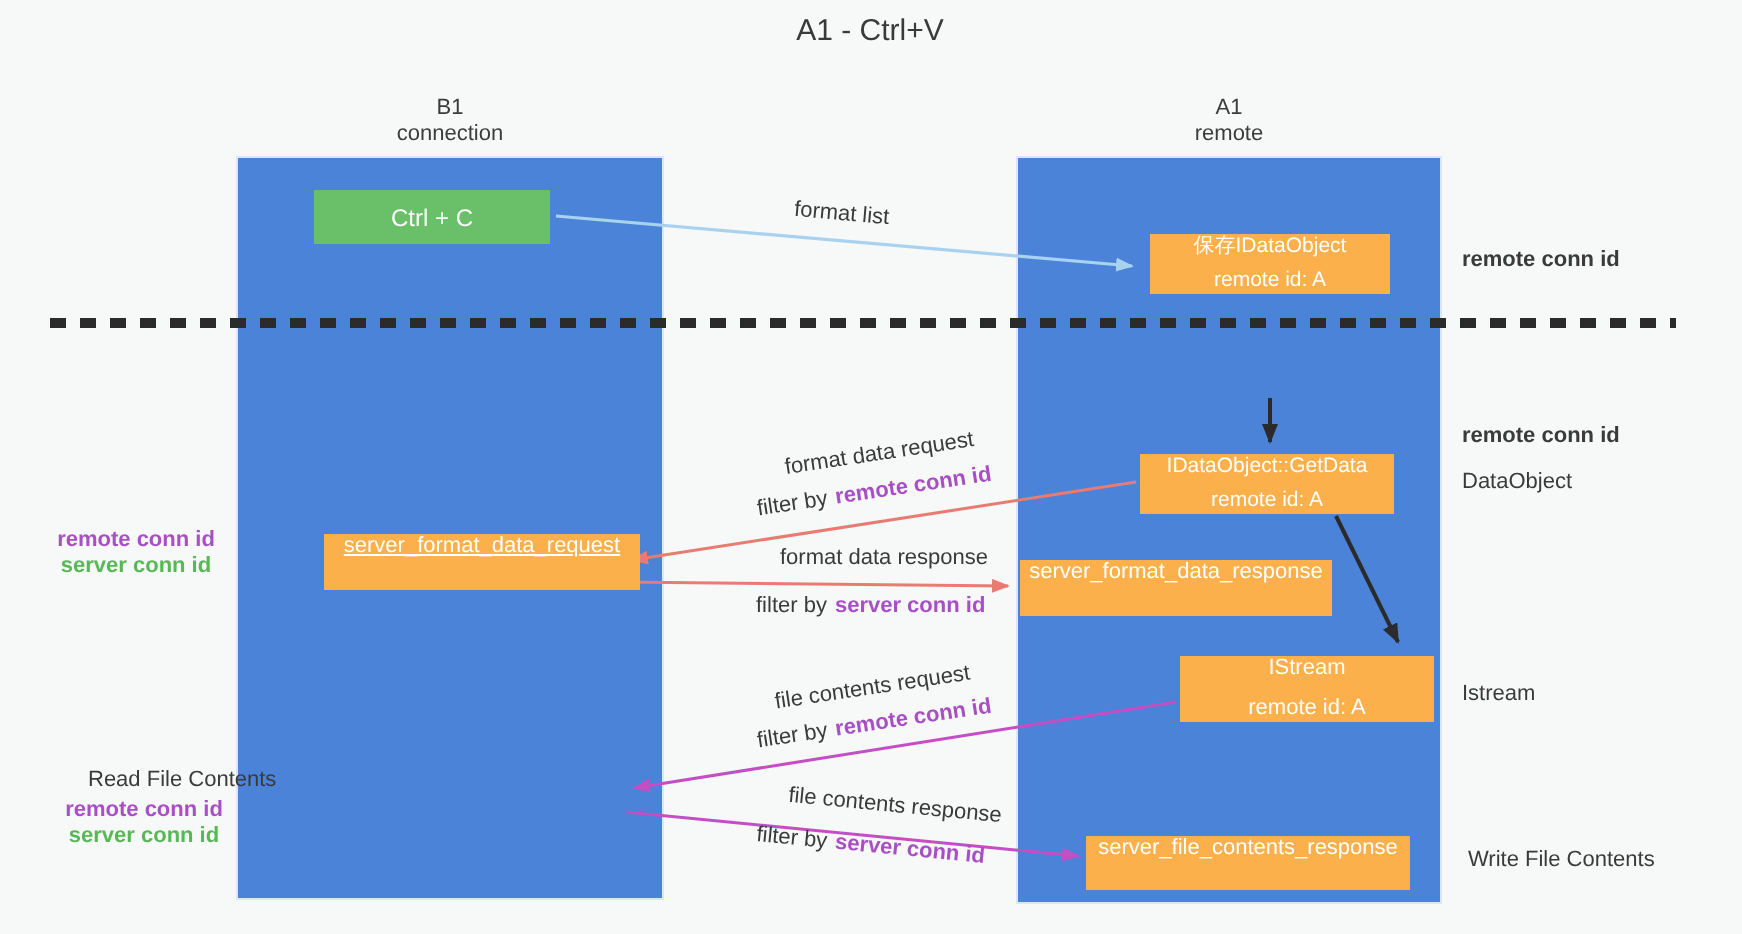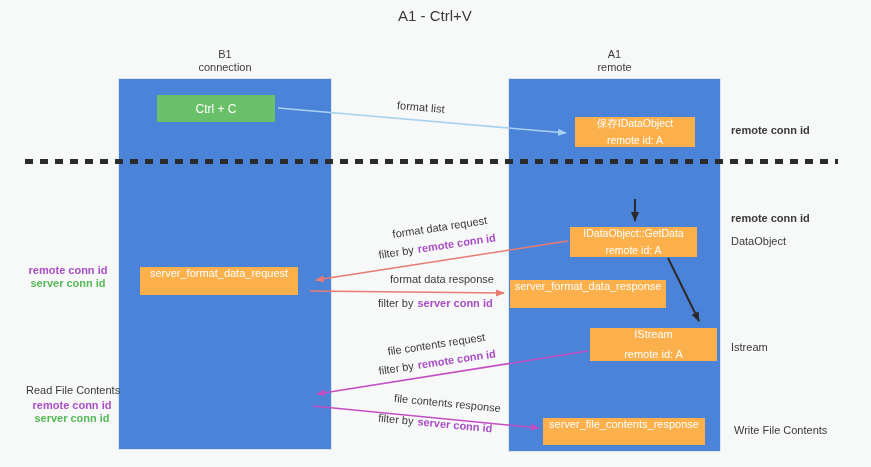--- a/index.html
+++ b/index.html
@@ -87,21 +87,21 @@
   <div class="abs box orange small" style="left:570px;top:227px;width:127px;height:30px;">
     <div>IDataObject::GetData</div>
     <div>remote id: A</div>
   </div>
 
   <div class="abs box orange" style="left:590px;top:328px;width:127px;height:33px;">
     <div>IStream</div>
     <div>remote id: A</div>
   </div>
 
-  <div class="abs box orange" style="left:140px;top:267px;width:158px;height:28px;">
+  <div class="abs box orange" style="left:162px;top:267px;width:158px;height:28px;text-decoration:underline;">
     <div>server_format_data_request</div>
   </div>
 
   <div class="abs box orange" style="left:510px;top:280px;width:156px;height:28px;">
     <div>server_format_data_response</div>
   </div>
 
 
   <div class="abs box orange" style="left:543px;top:418px;width:162px;height:27px;">
     <div>server_file_contents_response</div>
@@ -136,19 +136,19 @@
   <div class="abs side b purple" style="left:731px;top:124px;">remote conn id</div>
   <div class="abs side b purple" style="left:731px;top:212px;">remote conn id</div>
   <div class="abs side" style="left:731px;top:235px;">DataObject</div>
   <div class="abs side" style="left:731px;top:341px;">Istream</div>
   <div class="abs side" style="left:734px;top:424px;">Write File Contents</div>
 
   <div class="abs stack" style="left:18px;top:264px;width:100px;">
     <div class="purple">remote conn id</div>
     <div class="greentxt">server conn id</div>
   </div>
-  <div class="abs side" style="left:26px;top:384px;">Read File Contents</div>
+  <div class="abs side" style="left:44px;top:384px;">Read File Contents</div>
   <div class="abs stack" style="left:22px;top:399px;width:100px;">
     <div class="purple">remote conn id</div>
     <div class="greentxt">server conn id</div>
   </div>
 
 </div>
 
 </body></html>

